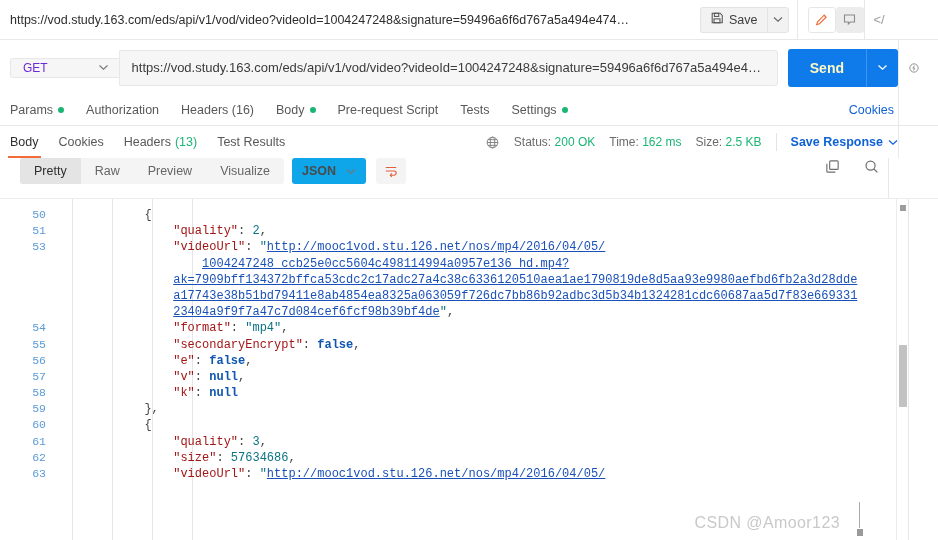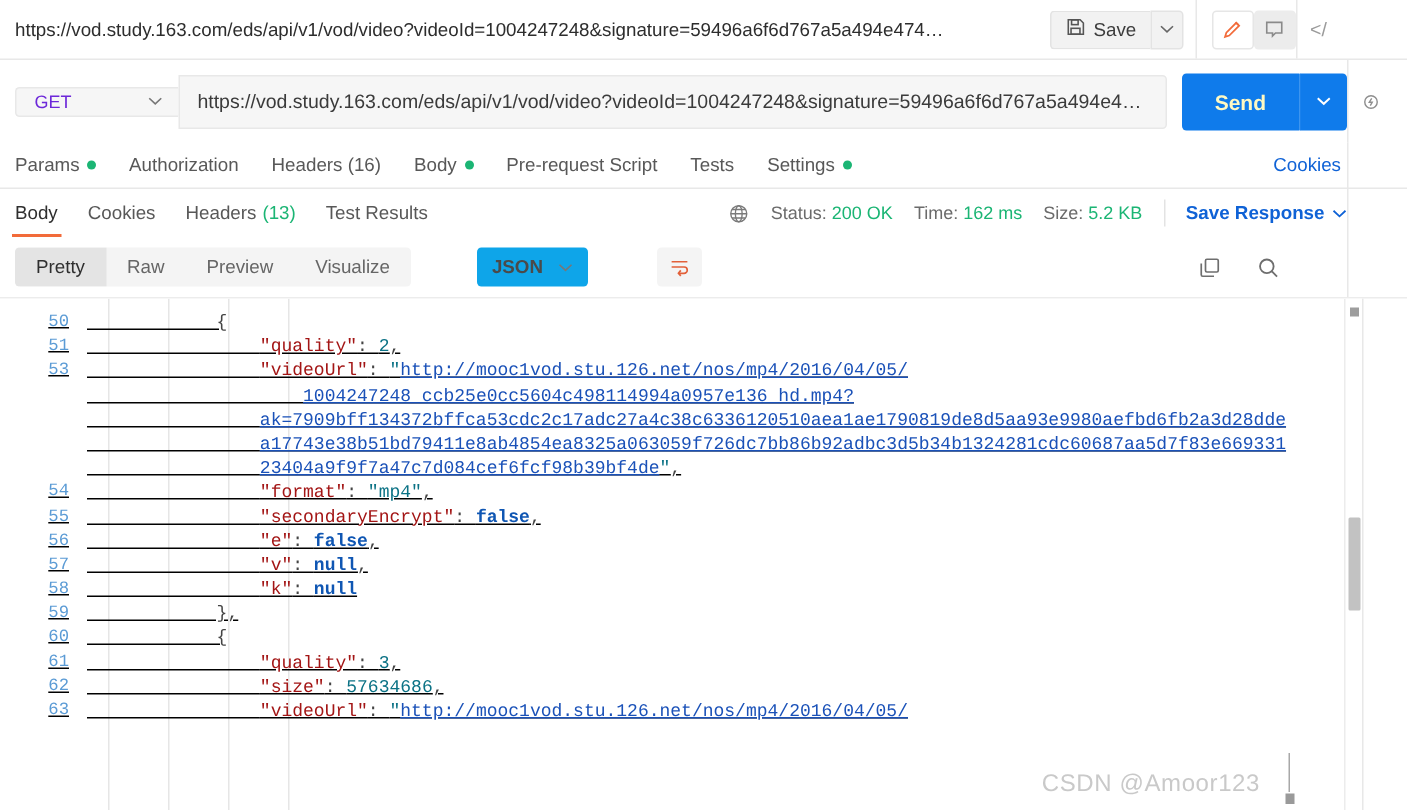--- a/index.html
+++ b/index.html
@@ -255,25 +255,24 @@
     font-size: 12.5px;
     display: flex; align-items: center; gap: 5px;
     cursor: pointer;
   }
   .resprow .right-rail { height: 32px; border-left: 1px solid #e8e8e8; }
 
   
   .viewbar {
     height: 40px;
     display: flex;
-    align-items: center;
-    padding: 0 10px;
+    align-items: flex-start;
+    padding: 0 20px;
     flex: 0 0 40px;
     position: relative;
-    gap: 36px;
   }
   .segment {
     display: flex;
     background: #f4f4f4;
     border-radius: 3px;
     height: 26px;
     align-items: stretch;
     overflow: hidden;
   }
   .seg {
@@ -339,21 +338,20 @@
     font-family: "Liberation Mono", "DejaVu Sans Mono", monospace;
     font-size: 12px;
     line-height: 16.2px;
     position: relative;
     padding-top: 8px;
   }
   .cl {
     display: flex;
     height: 16.2px;
     white-space: pre;
-    text-decoration: underline;
   }
   .lnum {
     width: 58px;
     text-align: right;
     padding-right: 12px;
     color: #5b9bd5;
     flex: 0 0 58px;
     font-size: 11.5px;
   }
   .ctext { flex: 1 1 auto; color: #2f2f2f; }
@@ -538,21 +536,21 @@
       <span>
         <span>Status:</span>
         <span class="val">200 OK</span>
       </span>
       <span>
         <span>Time:</span>
         <span class="val">162 ms</span>
       </span>
       <span>
         <span>Size:</span>
-        <span class="val">5.2 KB</span>
+        <span class="val">2.5 KB</span>
       </span>
       <span class="meta-sep"></span>
       <span class="saveresp">
         <span>Save Response</span>
         <svg width="10" height="7" viewBox="0 0 10 7">
             <path d="M1 1.5L5 5.2L9 1.5" stroke="#0f62d6" stroke-width="1.2" fill="none"></path>
           </svg>
       </span>
     </div>
     <div class="right-rail"></div>

